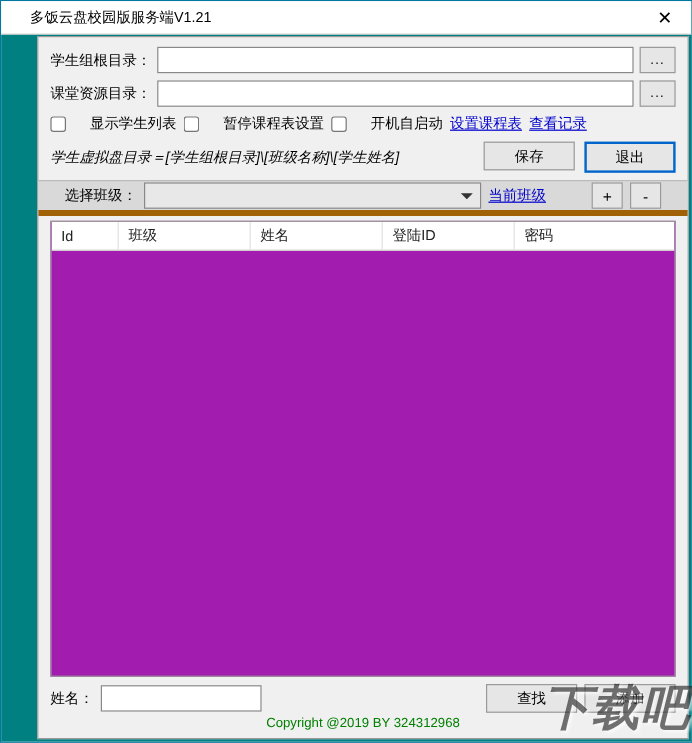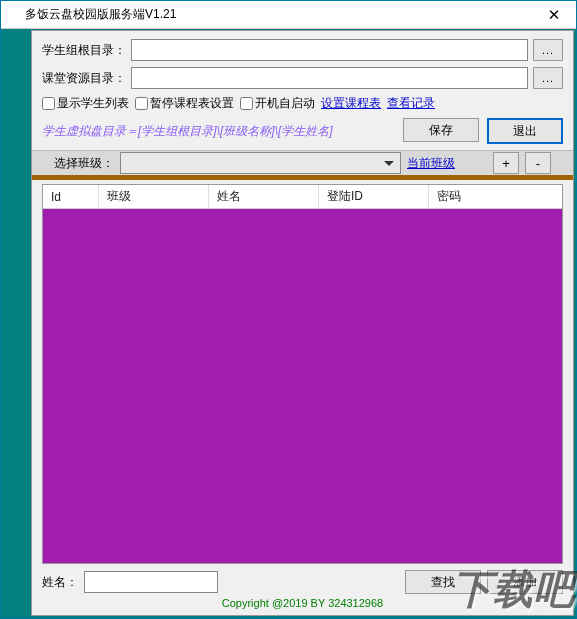--- a/index.html
+++ b/index.html
@@ -10,25 +10,25 @@
   .close-btn { width: 44px; height: 100%; display: flex; align-items: center; justify-content: center; font-size: 15px; cursor: pointer; }
   .body-wrap { flex: 1; display: flex; background: #008080; padding: 1px 2px 2px 2px; }
   .left-gutter { width: 28px; }
   .main-panel { flex: 1; background: #f0f0f0; border: 1px solid #999; padding: 8px 10px 6px 10px; display: flex; flex-direction: column; position: relative; }
   .row { display: flex; align-items: center; margin-bottom: 6px; }
   .lbl { font-size: 12px; color: #000; white-space: nowrap; }
   .path-input { flex: 1; height: 22px; border: 1px solid #888; background: #fff; margin: 0 5px; font-size: 12px; padding: 0 4px; }
   .browse { width: 30px; height: 22px; border: 1px solid #999; background: #e6e6e6; font-size: 11px; cursor: pointer; display: flex; align-items: center; justify-content: center; letter-spacing: 1px; }
   .pack-btn { height: 24px; padding: 0 10px; font-size: 12px; background: #e6e6e6; border: 1px solid #999; cursor: pointer; }
   .cb-row { display: flex; align-items: center; gap: 6px; margin-bottom: 6px; flex-wrap: nowrap; }
-  .cb { display: flex; align-items: center; font-size: 12px; gap: 2px; }
+  .cb { display: flex; align-items: center; font-size: 12px; gap: 20px; }
   .cb input { width: 13px; height: 13px; margin: 0; }
   .link { font-size: 12px; color: #0000cc; text-decoration: underline; cursor: pointer; white-space: nowrap; }
   .hint-row { display: flex; align-items: center; justify-content: space-between; margin-bottom: 6px; }
-  .hint { font-size: 12px; color: #8b5cf6; font-style: italic; }
+  .hint { font-size: 12px; color: #000000; font-style: italic; }
   .btn { height: 24px; width: 76px; font-size: 12px; background: #e6e6e6; border: 1px solid #999; cursor: pointer; }
   .btn-focus { border: 2px solid #0066cc; height: 26px; }
   .sel-bar { display: flex; align-items: center; background: #d9d9d9; height: 30px; margin: 0 -10px 4px -10px; padding: 0 22px; gap: 6px; border-top: 1px solid #bbb; border-bottom: 5px solid #a16207; }
   .combo { flex: 1; height: 22px; border: 1px solid #888; background: #e8e8e8; font-size: 12px; appearance: none; position: relative; }
   .combo::after { content: ""; position: absolute; right: 6px; top: 8px; border: 5px solid transparent; border-top-color: #333; }
   .sqbtn { width: 26px; height: 22px; border: 1px solid #999; background: #e6e6e6; font-size: 13px; cursor: pointer; display: flex; align-items: center; justify-content: center; }
   .table-wrap { flex: 1; border: 1px solid #999; background: #a21caf; overflow: hidden; display: flex; flex-direction: column; }
   .thead { display: flex; background: #fff; border-bottom: 1px solid #ccc; height: 24px; align-items: center; }
   .th { font-size: 12px; color: #222; padding: 0 8px; border-right: 1px solid #e0e0e0; height: 100%; display: flex; align-items: center; font-weight: normal; }
   .tbody { flex: 1; }

